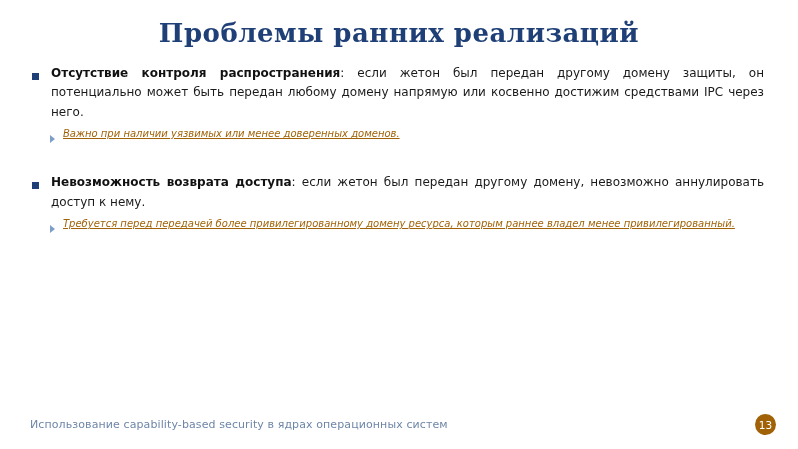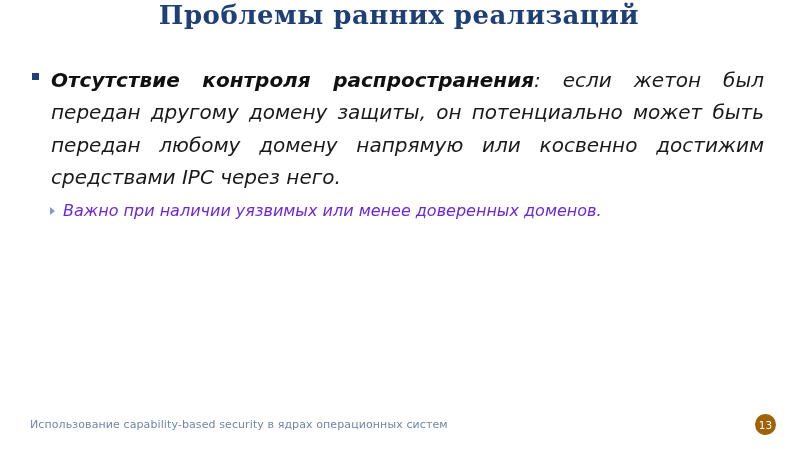--- a/index.html
+++ b/index.html
@@ -21,20 +21,21 @@
     box-sizing: border-box;
   }
   .slide-title {
     text-align: center;
     color: #1F3F77;
     font-family: "DejaVu Serif", serif;
     font-weight: bold;
     font-size: 26px;
     letter-spacing: 0.5px;
     margin: 0;
+    padding-top: 18px;
   }
   .content {
     position: absolute;
     top: 64px;
     left: 0;
     right: 0;
     padding: 0 34px 0 26px;
   }
   .bullet-l1 {
     display: flex;
@@ -43,26 +44,25 @@
   }
   .bullet-l1 .marker {
     flex: 0 0 auto;
     width: 7px;
     height: 7px;
     background: #1F3F77;
     margin: 9px 12px 0 6px;
   }
   .bullet-l1 .text {
     flex: 1 1 auto;
-    font-size: 20px;
+    font-size: 12px;
     line-height: 1.62;
     color: #1a1a1a;
     text-align: justify;
     text-justify: inter-word;
-    font-style: italic;
   }
   .bullet-l1 .text b {
     font-weight: bold;
     color: #111111;
   }
   .bullet-l2 {
     display: flex;
     align-items: flex-start;
     margin: 2px 0 0 0;
     padding-left: 24px;
@@ -71,26 +71,27 @@
     flex: 0 0 auto;
     width: 0;
     height: 0;
     border-top: 4px solid transparent;
     border-bottom: 4px solid transparent;
     border-left: 5px solid #7c9ec9;
     margin: 9px 8px 0 0;
   }
   .bullet-l2 .text2 {
     flex: 1 1 auto;
-    font-size: 16px;
+    font-size: 10px;
     line-height: 1.62;
-    color: #6d28d9;
+    color: #a16207;
     font-style: italic;
     text-align: justify;
     text-justify: inter-word;
+    text-decoration: underline;
   }
   .group-gap {
     height: 30px;
   }
   .footer {
     position: absolute;
     left: 30px;
     bottom: 18px;
     font-size: 11px;
     color: #6e86a8;
@@ -125,20 +126,28 @@
       <div class="text"><b>Отсутствие контроля распространения</b><span>: если жетон был передан другому домену защиты, он потенциально может быть передан любому домену напрямую или косвенно достижим средствами IPC через него.</span></div>
     </div>
 
     <div class="bullet-l2">
       <span class="marker2"></span>
       <div class="text2">Важно при наличии уязвимых или менее доверенных доменов.</div>
     </div>
 
     <div class="group-gap"></div>
 
+    <div class="bullet-l1">
+      <span class="marker"></span>
+      <div class="text"><b>Невозможность возврата доступа</b><span>: если жетон был передан другому домену, невозможно аннулировать доступ к нему.</span></div>
+    </div>
 
+    <div class="bullet-l2">
+      <span class="marker2"></span>
+      <div class="text2">Требуется перед передачей более привилегированному домену ресурса, которым раннее владел менее привилегированный.</div>
+    </div>
 
   </div>
 
   <div class="footer">Использование capability-based security в ядрах операционных систем</div>
   <div class="page-badge">13</div>
 
 </div>
 
 </body></html>

